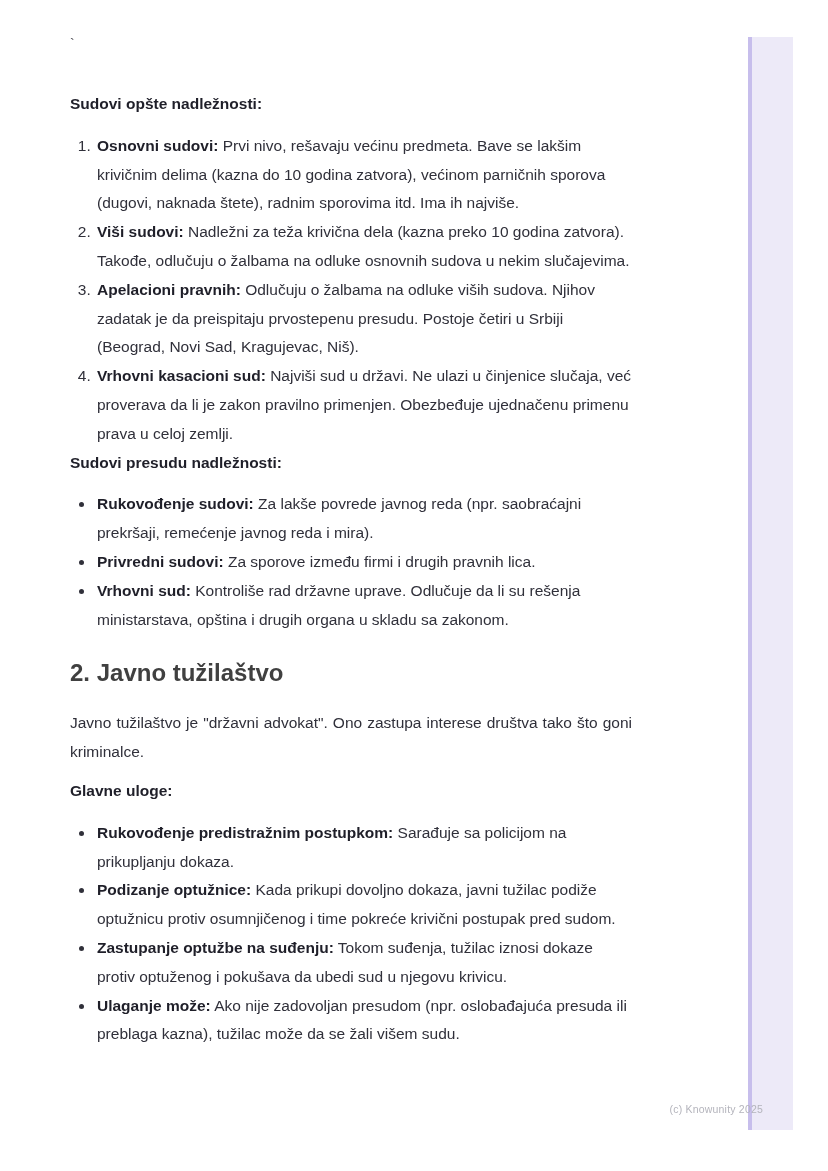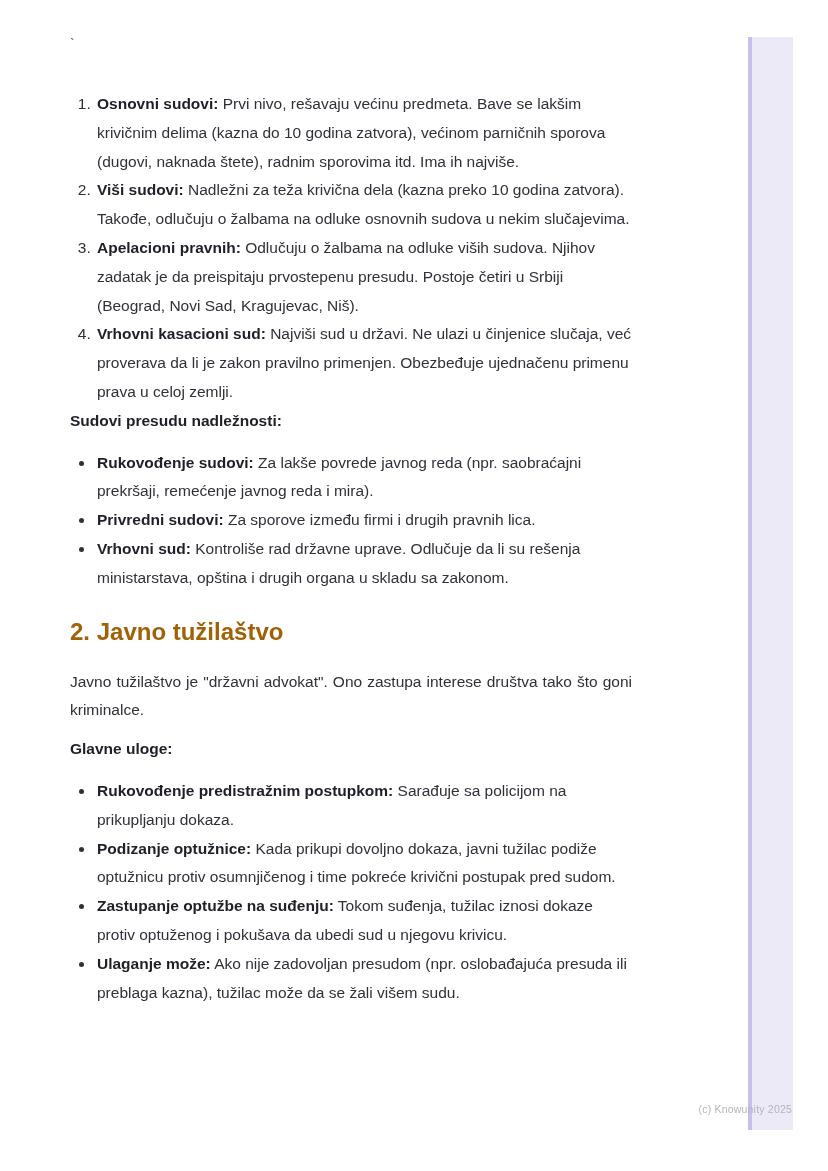--- a/index.html
+++ b/index.html
@@ -28,45 +28,46 @@
     font-size:15.5px; line-height:28.8px;
     z-index:1;
   }
   h3{
     font-size:15.5px; line-height:28.8px;
     font-weight:700; color:#1f1f29;
     margin:0 0 13px 0;
   }
   h2.purple{
     font-size:24px; line-height:33px;
-    font-weight:700; color:#a16207;
+    font-weight:700; color:#404040;
     margin:22px 0 20px 0;
   }
   ol,ul{ margin:0; padding-left:25px; }
   ol{ margin-bottom:0; }
   li{ margin:0; padding-left:2px; }
   .b{ font-weight:700; color:#1f1f29; }
   .intro{ text-align:justify; margin:0; }
   .roles-heading{ margin-top:10px; }
   .footer{
-    position:absolute; right:36px; top:1102px;
+    position:absolute; right:65px; top:1102px;
     font-size:10.5px; line-height:14px;
     color:#b4b4bc; z-index:2;
     letter-spacing:0.2px;
   }
 </style>
 </head>
 <body>
 
 <span class="stray-mark">`</span>
 
 <div class="next-page-strip"></div>
 
 <div class="content">
 
+  <h3>Sudovi opšte nadležnosti:</h3>
 
   <ol>
     <li><span class="b">Osnovni sudovi:</span><span> Prvi nivo, rešavaju većinu predmeta. Bave se lakšim krivičnim delima (kazna do 10 godina zatvora), većinom parničnih sporova (dugovi, naknada štete), radnim sporovima itd. Ima ih najviše.</span></li>
     <li><span class="b">Viši sudovi:</span><span> Nadležni za teža krivična dela (kazna preko 10 godina zatvora). Takođe, odlučuju o žalbama na odluke osnovnih sudova u nekim slučajevima.</span></li>
     <li><span class="b">Apelacioni pravnih:</span><span> Odlučuju o žalbama na odluke viših sudova. Njihov zadatak je da preispitaju prvostepenu presudu. Postoje četiri u Srbiji (Beograd, Novi Sad, Kragujevac, Niš).</span></li>
     <li><span class="b">Vrhovni kasacioni sud:</span><span> Najviši sud u državi. Ne ulazi u činjenice slučaja, već proverava da li je zakon pravilno primenjen. Obezbeđuje ujednačenu primenu prava u celoj zemlji.</span></li>
   </ol>
 
   <h3>Sudovi presudu nadležnosti:</h3>
 

